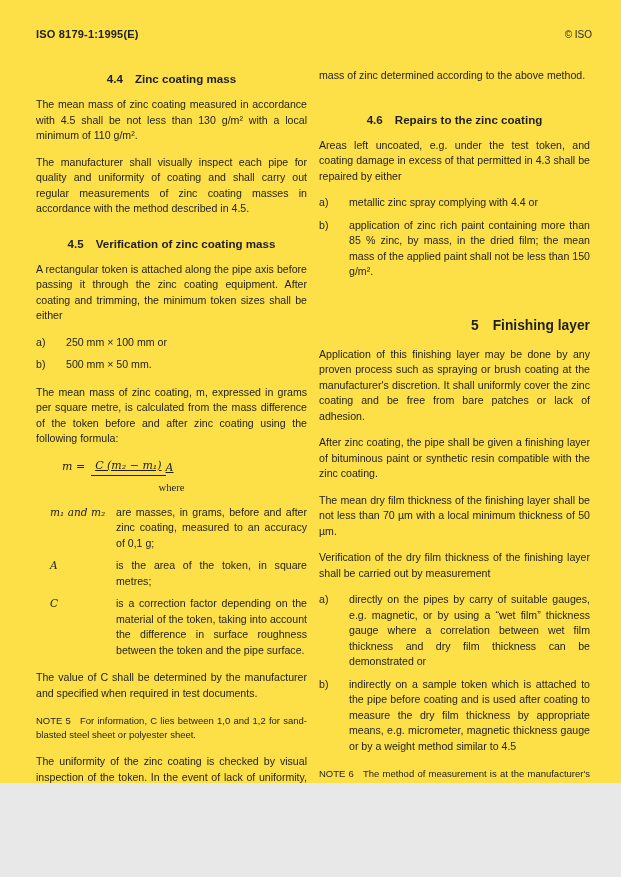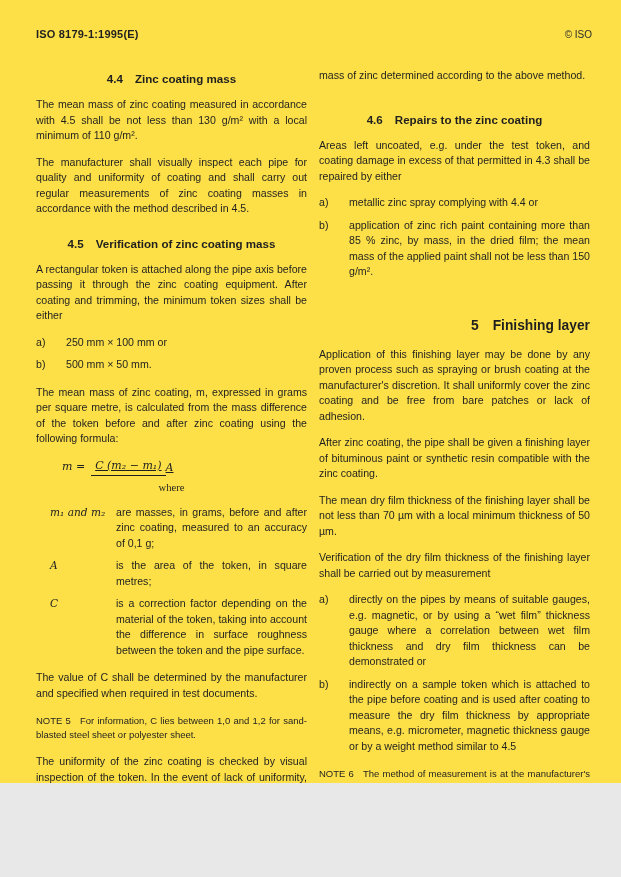--- a/index.html
+++ b/index.html
@@ -155,21 +155,21 @@
     </div>
 
     <p class="body-p">Application of this finishing layer may be done by any proven process such as spraying or brush coating at the manufacturer's discretion. It shall uniformly cover the zinc coating and be free from bare patches or lack of adhesion.</p>
     <p class="body-p">After zinc coating, the pipe shall be given a finishing layer of bituminous paint or synthetic resin compatible with the zinc coating.</p>
     <p class="body-p">The mean dry film thickness of the finishing layer shall be not less than 70 µm with a local minimum thick­ness of 50 µm.</p>
     <p class="body-p">Verification of the dry film thickness of the finishing layer shall be carried out by measurement</p>
 
     <div class="ol">
       <div class="li">
         <span class="marker">a)</span>
-        <span>directly on the pipes by means of suitable gauges, e.g. magnetic, or by using a “wet film” thickness gauge where a correlation between wet film thickness and dry film thickness can be demonstrated or</span>
+        <span>directly on the pipes by carry of suitable gauges, e.g. magnetic, or by using a “wet film” thickness gauge where a correlation between wet film thickness and dry film thickness can be demonstrated or</span>
       </div>
       <div class="li">
         <span class="marker">b)</span>
         <span>indirectly on a sample token which is attached to the pipe before coating and is used after coating to measure the dry film thickness by appropriate means, e.g. micrometer, magnetic thickness gauge or by a weight method similar to 4.5</span>
       </div>
     </div>
 
     <div class="note">
       <span class="note-label">NOTE 6</span><span>The method of measurement is at the manu­facturer's discretion.</span>
     </div>

